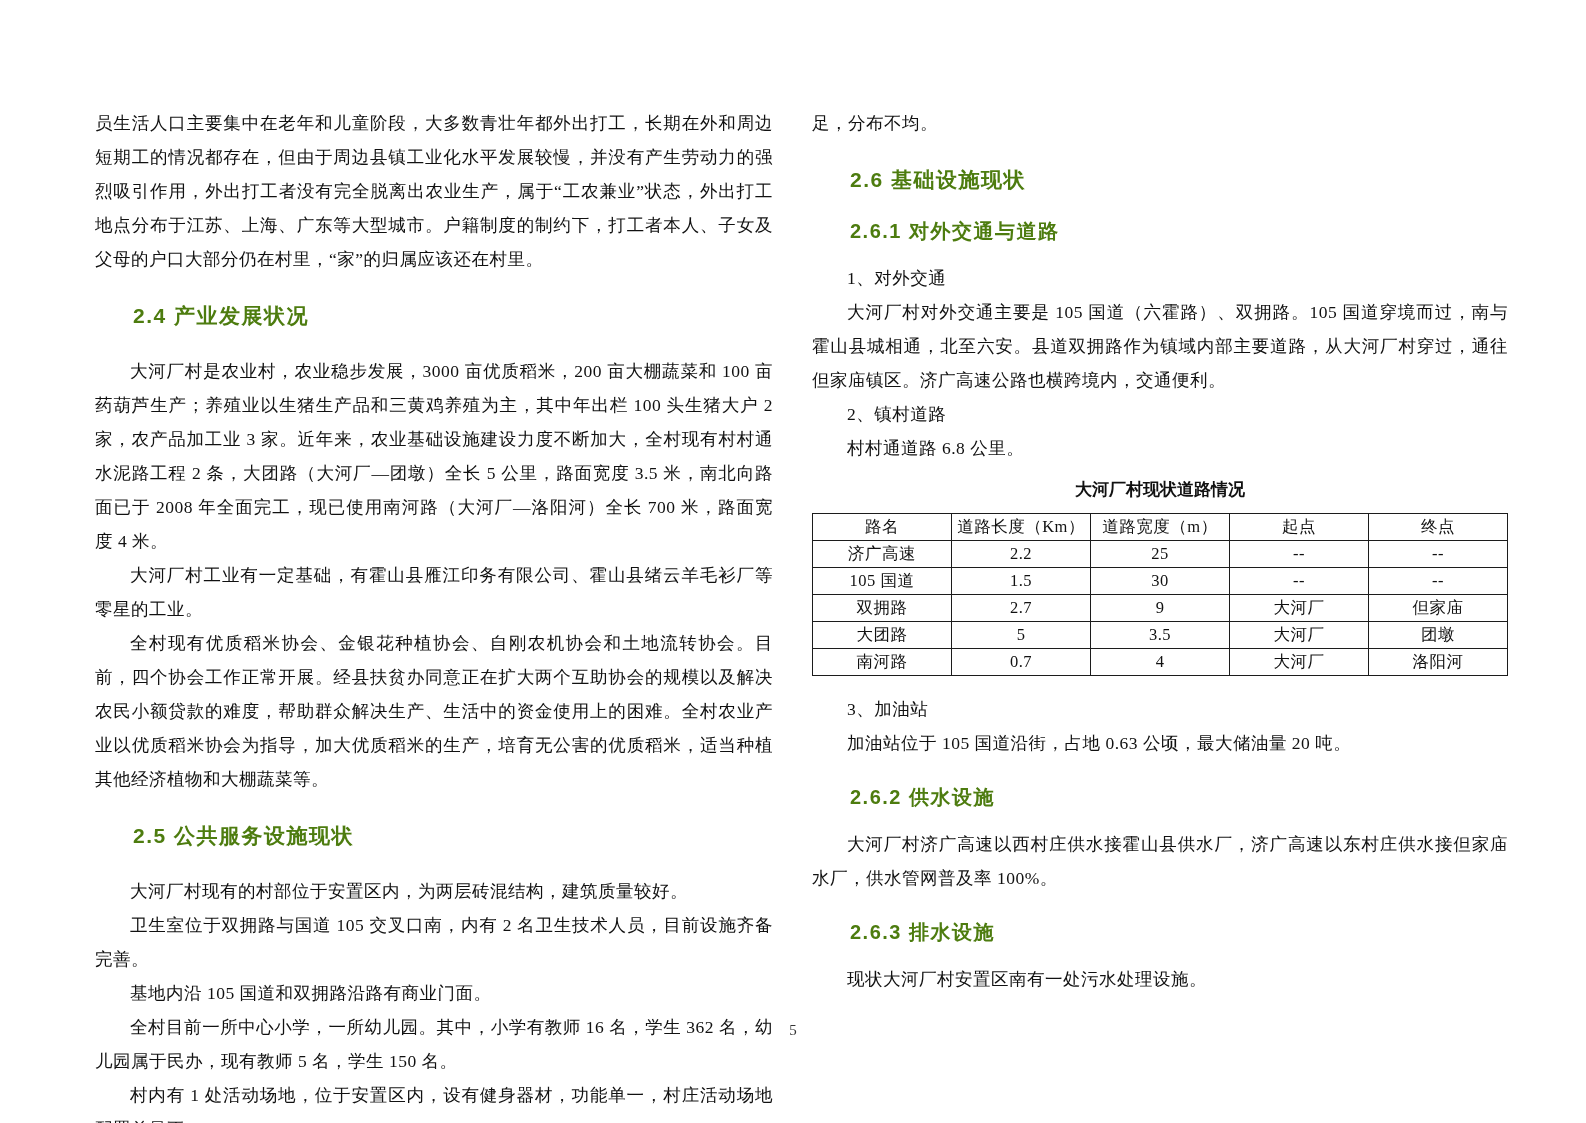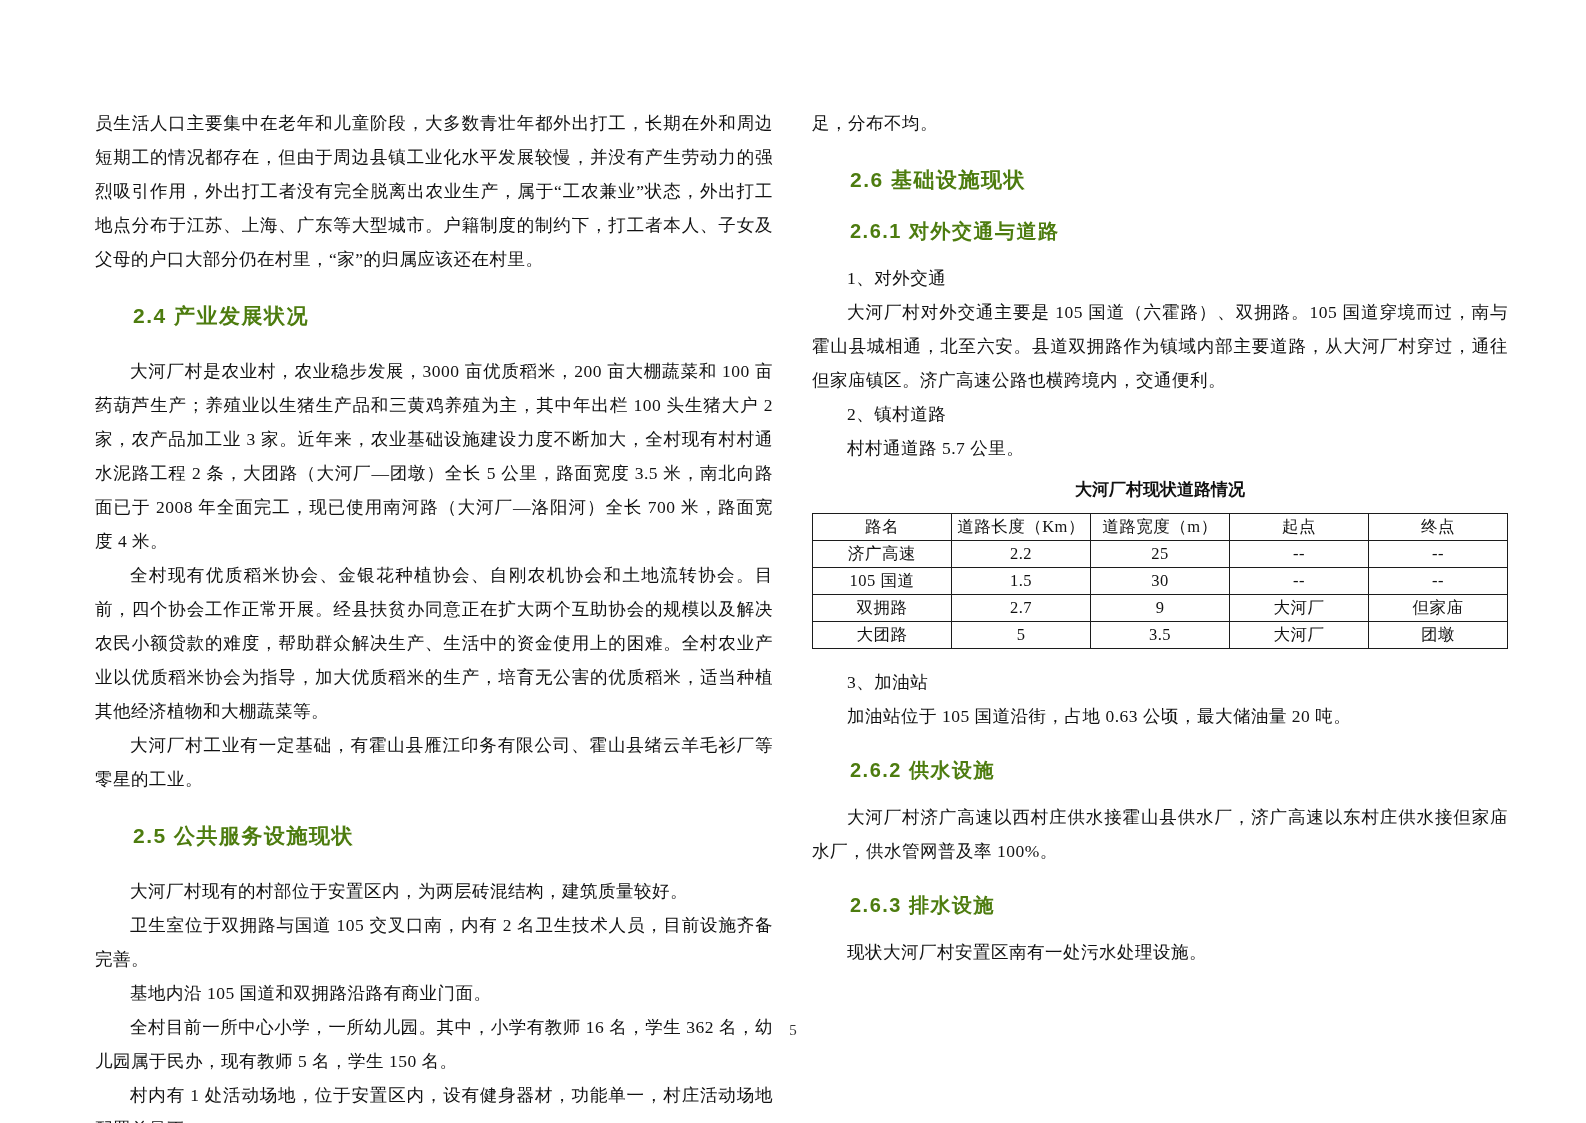--- a/index.html
+++ b/index.html
@@ -82,38 +82,38 @@
 </style>
 </head>
 <body>
 
 <div class="page">
 
   <div class="col col-left">
     <p class="body">员生活人口主要集中在老年和儿童阶段，大多数青壮年都外出打工，长期在外和周边短期工的情况都存在，但由于周边县镇工业化水平发展较慢，并没有产生劳动力的强烈吸引作用，外出打工者没有完全脱离出农业生产，属于“工农兼业”状态，外出打工地点分布于江苏、上海、广东等大型城市。户籍制度的制约下，打工者本人、子女及父母的户口大部分仍在村里，“家”的归属应该还在村里。</p>
     <h2 class="h-main">2.4 产业发展状况</h2>
     <p class="body indent">大河厂村是农业村，农业稳步发展，3000 亩优质稻米，200 亩大棚蔬菜和 100 亩药葫芦生产；养殖业以生猪生产品和三黄鸡养殖为主，其中年出栏 100 头生猪大户 2 家，农产品加工业 3 家。近年来，农业基础设施建设力度不断加大，全村现有村村通水泥路工程 2 条，大团路（大河厂—团墩）全长 5 公里，路面宽度 3.5 米，南北向路面已于 2008 年全面完工，现已使用南河路（大河厂—洛阳河）全长 700 米，路面宽度 4 米。</p>
+    <p class="body indent">大河厂村工业有一定基础，有霍山县雁江印务有限公司、霍山县绪云羊毛衫厂等零星的工业。</p>
     <p class="body indent">全村现有优质稻米协会、金银花种植协会、自刚农机协会和土地流转协会。目前，四个协会工作正常开展。经县扶贫办同意正在扩大两个互助协会的规模以及解决农民小额贷款的难度，帮助群众解决生产、生活中的资金使用上的困难。全村农业产业以优质稻米协会为指导，加大优质稻米的生产，培育无公害的优质稻米，适当种植其他经济植物和大棚蔬菜等。</p>
-    <p class="body indent">大河厂村工业有一定基础，有霍山县雁江印务有限公司、霍山县绪云羊毛衫厂等零星的工业。</p>
     <h2 class="h-main">2.5 公共服务设施现状</h2>
     <p class="body indent">大河厂村现有的村部位于安置区内，为两层砖混结构，建筑质量较好。</p>
     <p class="body indent">卫生室位于双拥路与国道 105 交叉口南，内有 2 名卫生技术人员，目前设施齐备完善。</p>
     <p class="body indent">基地内沿 105 国道和双拥路沿路有商业门面。</p>
     <p class="body indent">全村目前一所中心小学，一所幼儿园。其中，小学有教师 16 名，学生 362 名，幼儿园属于民办，现有教师 5 名，学生 150 名。</p>
     <p class="body indent">村内有 1 处活动场地，位于安置区内，设有健身器材，功能单一，村庄活动场地配置总量不</p>
   </div>
 
   <div class="col col-right">
     <p class="body">足，分布不均。</p>
     <h2 class="h-main">2.6 基础设施现状</h2>
     <h3 class="h-sub">2.6.1 对外交通与道路</h3>
     <p class="body indent">1、对外交通</p>
     <p class="body indent">大河厂村对外交通主要是 105 国道（六霍路）、双拥路。105 国道穿境而过，南与霍山县城相通，北至六安。县道双拥路作为镇域内部主要道路，从大河厂村穿过，通往但家庙镇区。济广高速公路也横跨境内，交通便利。</p>
     <p class="body indent">2、镇村道路</p>
-    <p class="body indent">村村通道路 5.7 公里。</p>
+    <p class="body indent">村村通道路 6.8 公里。</p>
 
     <div class="table-title">大河厂村现状道路情况</div>
     <table class="road-table">
       <thead>
         <tr>
           <th>路名</th>
           <th>道路长度（Km）</th>
           <th>道路宽度（m）</th>
           <th>起点</th>
           <th>终点</th>
@@ -141,20 +141,27 @@
           <td>大河厂</td>
           <td>但家庙</td>
         </tr>
         <tr>
           <td>大团路</td>
           <td>5</td>
           <td>3.5</td>
           <td>大河厂</td>
           <td>团墩</td>
         </tr>
+        <tr>
+          <td>南河路</td>
+          <td>0.7</td>
+          <td>4</td>
+          <td>大河厂</td>
+          <td>洛阳河</td>
+        </tr>
       </tbody>
     </table>
 
     <p class="body indent" style="margin-top:16px;">3、加油站</p>
     <p class="body indent">加油站位于 105 国道沿街，占地 0.63 公顷，最大储油量 20 吨。</p>
     <h3 class="h-sub">2.6.2 供水设施</h3>
     <p class="body indent">大河厂村济广高速以西村庄供水接霍山县供水厂，济广高速以东村庄供水接但家庙水厂，供水管网普及率 100%。</p>
     <h3 class="h-sub">2.6.3 排水设施</h3>
     <p class="body indent">现状大河厂村安置区南有一处污水处理设施。</p>
   </div>

